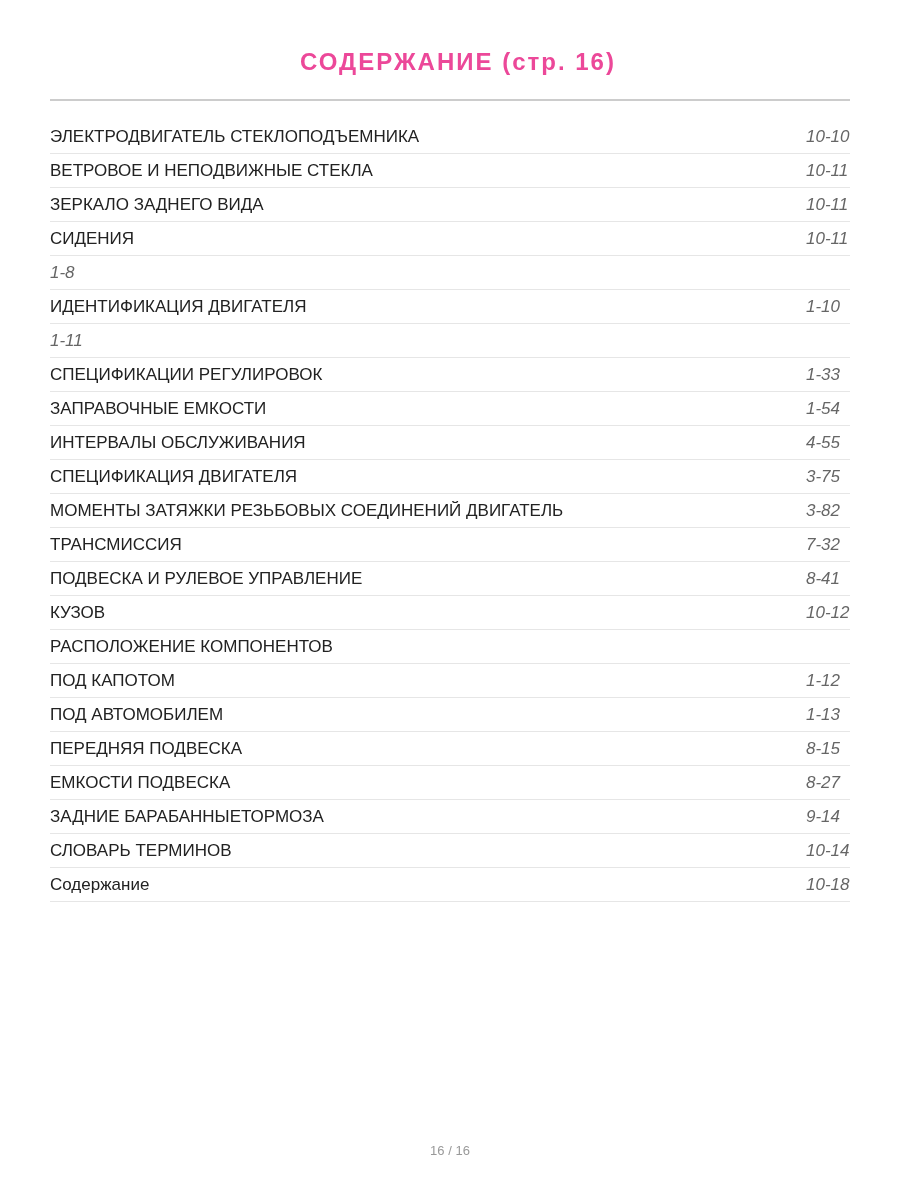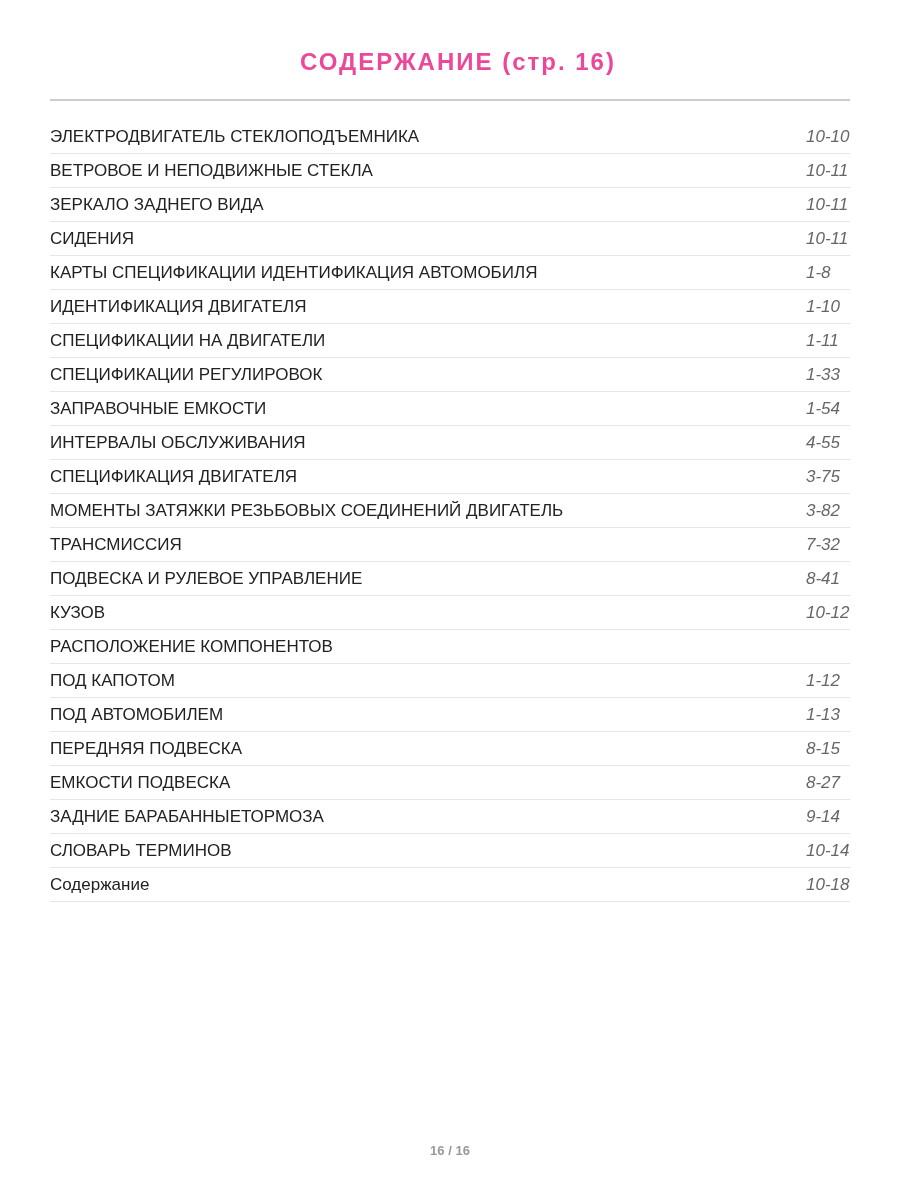--- a/index.html
+++ b/index.html
@@ -69,21 +69,20 @@
       font-style: italic;
     }
     .footer {
       position: absolute;
       top: 1143px;
       left: 0;
       width: 900px;
       text-align: center;
       font-size: 13px;
       color: #999999;
-      font-weight: bold;
     }
   </style>
 </head>
 <body>
 
 <h1 class="title">СОДЕРЖАНИЕ (стр. 16)</h1>
 <div class="title-rule"></div>
 
 <ul class="toc">
   <li class="toc-row">
@@ -96,29 +95,27 @@
     </li>
   <li class="toc-row">
       <span class="toc-label">ЗЕРКАЛО ЗАДНЕГО ВИДА</span>
       <span class="toc-page">10-11</span>
     </li>
   <li class="toc-row">
       <span class="toc-label">СИДЕНИЯ</span>
       <span class="toc-page">10-11</span>
     </li>
   <li class="toc-row">
-      <span class="toc-label">КАРТЫ СПЕЦИФИКАЦИИ ИДЕНТИФИКАЦИЯ АВТОМОБИЛЯ</span>
       <span class="toc-page">1-8</span>
     </li>
   <li class="toc-row">
       <span class="toc-label">ИДЕНТИФИКАЦИЯ ДВИГАТЕЛЯ</span>
       <span class="toc-page">1-10</span>
     </li>
   <li class="toc-row">
-      <span class="toc-label">СПЕЦИФИКАЦИИ НА ДВИГАТЕЛИ</span>
       <span class="toc-page">1-11</span>
     </li>
   <li class="toc-row">
       <span class="toc-label">СПЕЦИФИКАЦИИ РЕГУЛИРОВОК</span>
       <span class="toc-page">1-33</span>
     </li>
   <li class="toc-row">
       <span class="toc-label">ЗАПРАВОЧНЫЕ ЕМКОСТИ</span>
       <span class="toc-page">1-54</span>
     </li>

